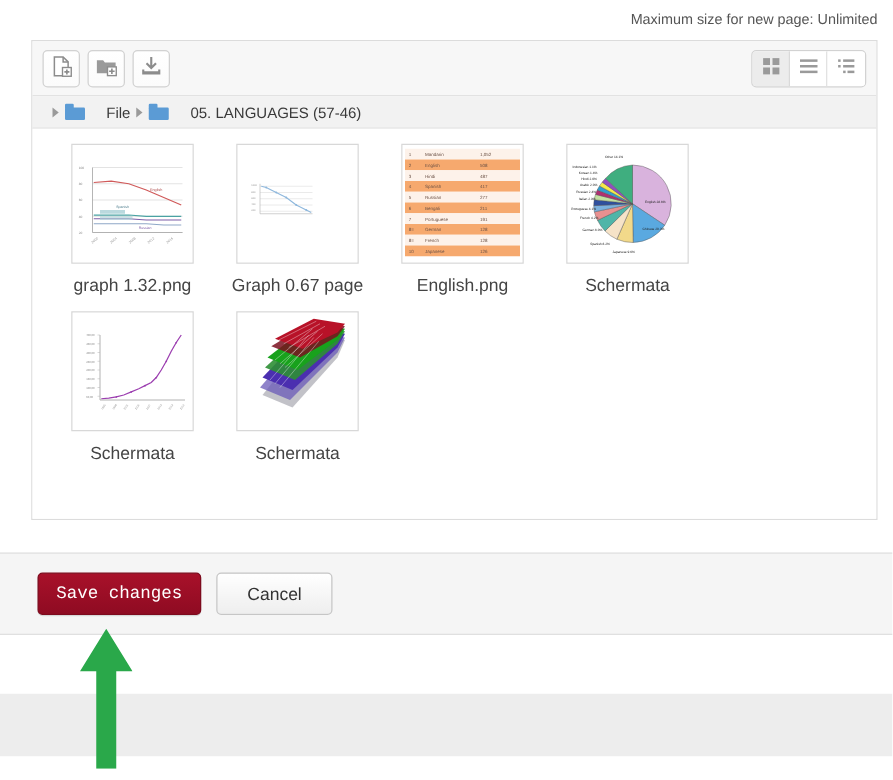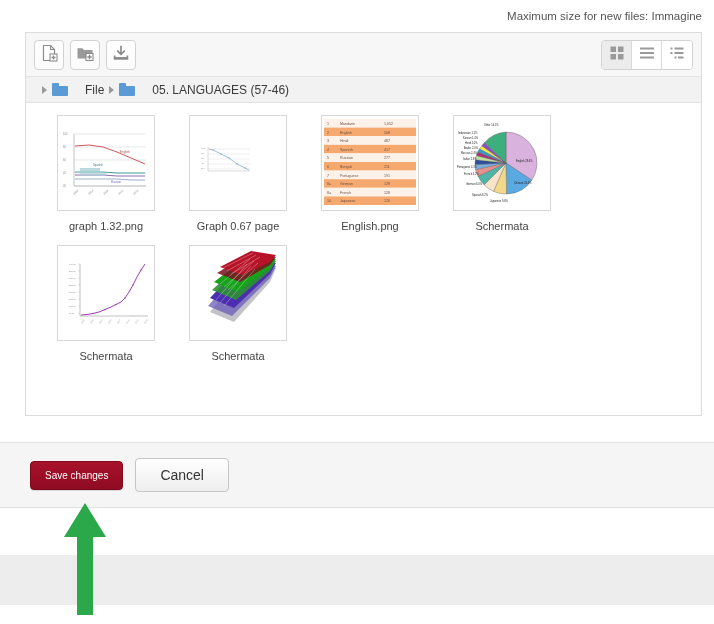--- a/index.html
+++ b/index.html
@@ -132,21 +132,21 @@
     border: 1px solid #d8d8d8;
     background: #ffffff;
     box-sizing: border-box;
     display: flex;
     align-items: center;
     justify-content: center;
     overflow: hidden;
   }
   .file-label {
     margin-top: 9px;
-    font-size: 11px;
+    font-size: 14px;
     color: #444444;
     text-align: right;
     line-height: 1.2;
     max-width: 128px;
     overflow: hidden;
     white-space: nowrap;
     text-overflow: ellipsis;
   }
 
   
@@ -162,22 +162,22 @@
     gap: 12px;
     box-sizing: border-box;
   }
   .btn-primary {
     background: linear-gradient(#a8112a, #8f0b22);
     background-color: #9c0f26;
     color: #ffffff;
     border: 1px solid #7d0a1d;
     border-radius: 4px;
     padding: 8px 14px;
-    font-size: 10px;
-    font-family: Liberation Sans, sans-serif;
+    font-size: 14px;
+    font-family: Liberation Mono, monospace;
     cursor: pointer;
     box-shadow: 0 1px 0 rgba(0,0,0,0.12);
   }
   .btn-secondary {
     background: linear-gradient(#ffffff, #eeeeee);
     color: #333333;
     border: 1px solid #c6c6c6;
     border-radius: 4px;
     padding: 8px 24px;
     font-size: 14px;
@@ -194,21 +194,21 @@
     top: 503px;
     width: 42px;
     height: 112px;
     pointer-events: none;
   }
 </style>
 </head>
 <body>
 
 <div class="maxsize-bar">
-  <span>Maximum size for new files: Immagine</span>
+  <span>Maximum size for new page: Unlimited</span>
 </div>
 
 <div class="filemanager">
 
   <div class="fm-toolbar">
     <div class="tool-group">
 
       <button class="tool-btn" title="Add...">
         <span>
           <svg width="18" height="18" viewBox="0 0 18 18">

